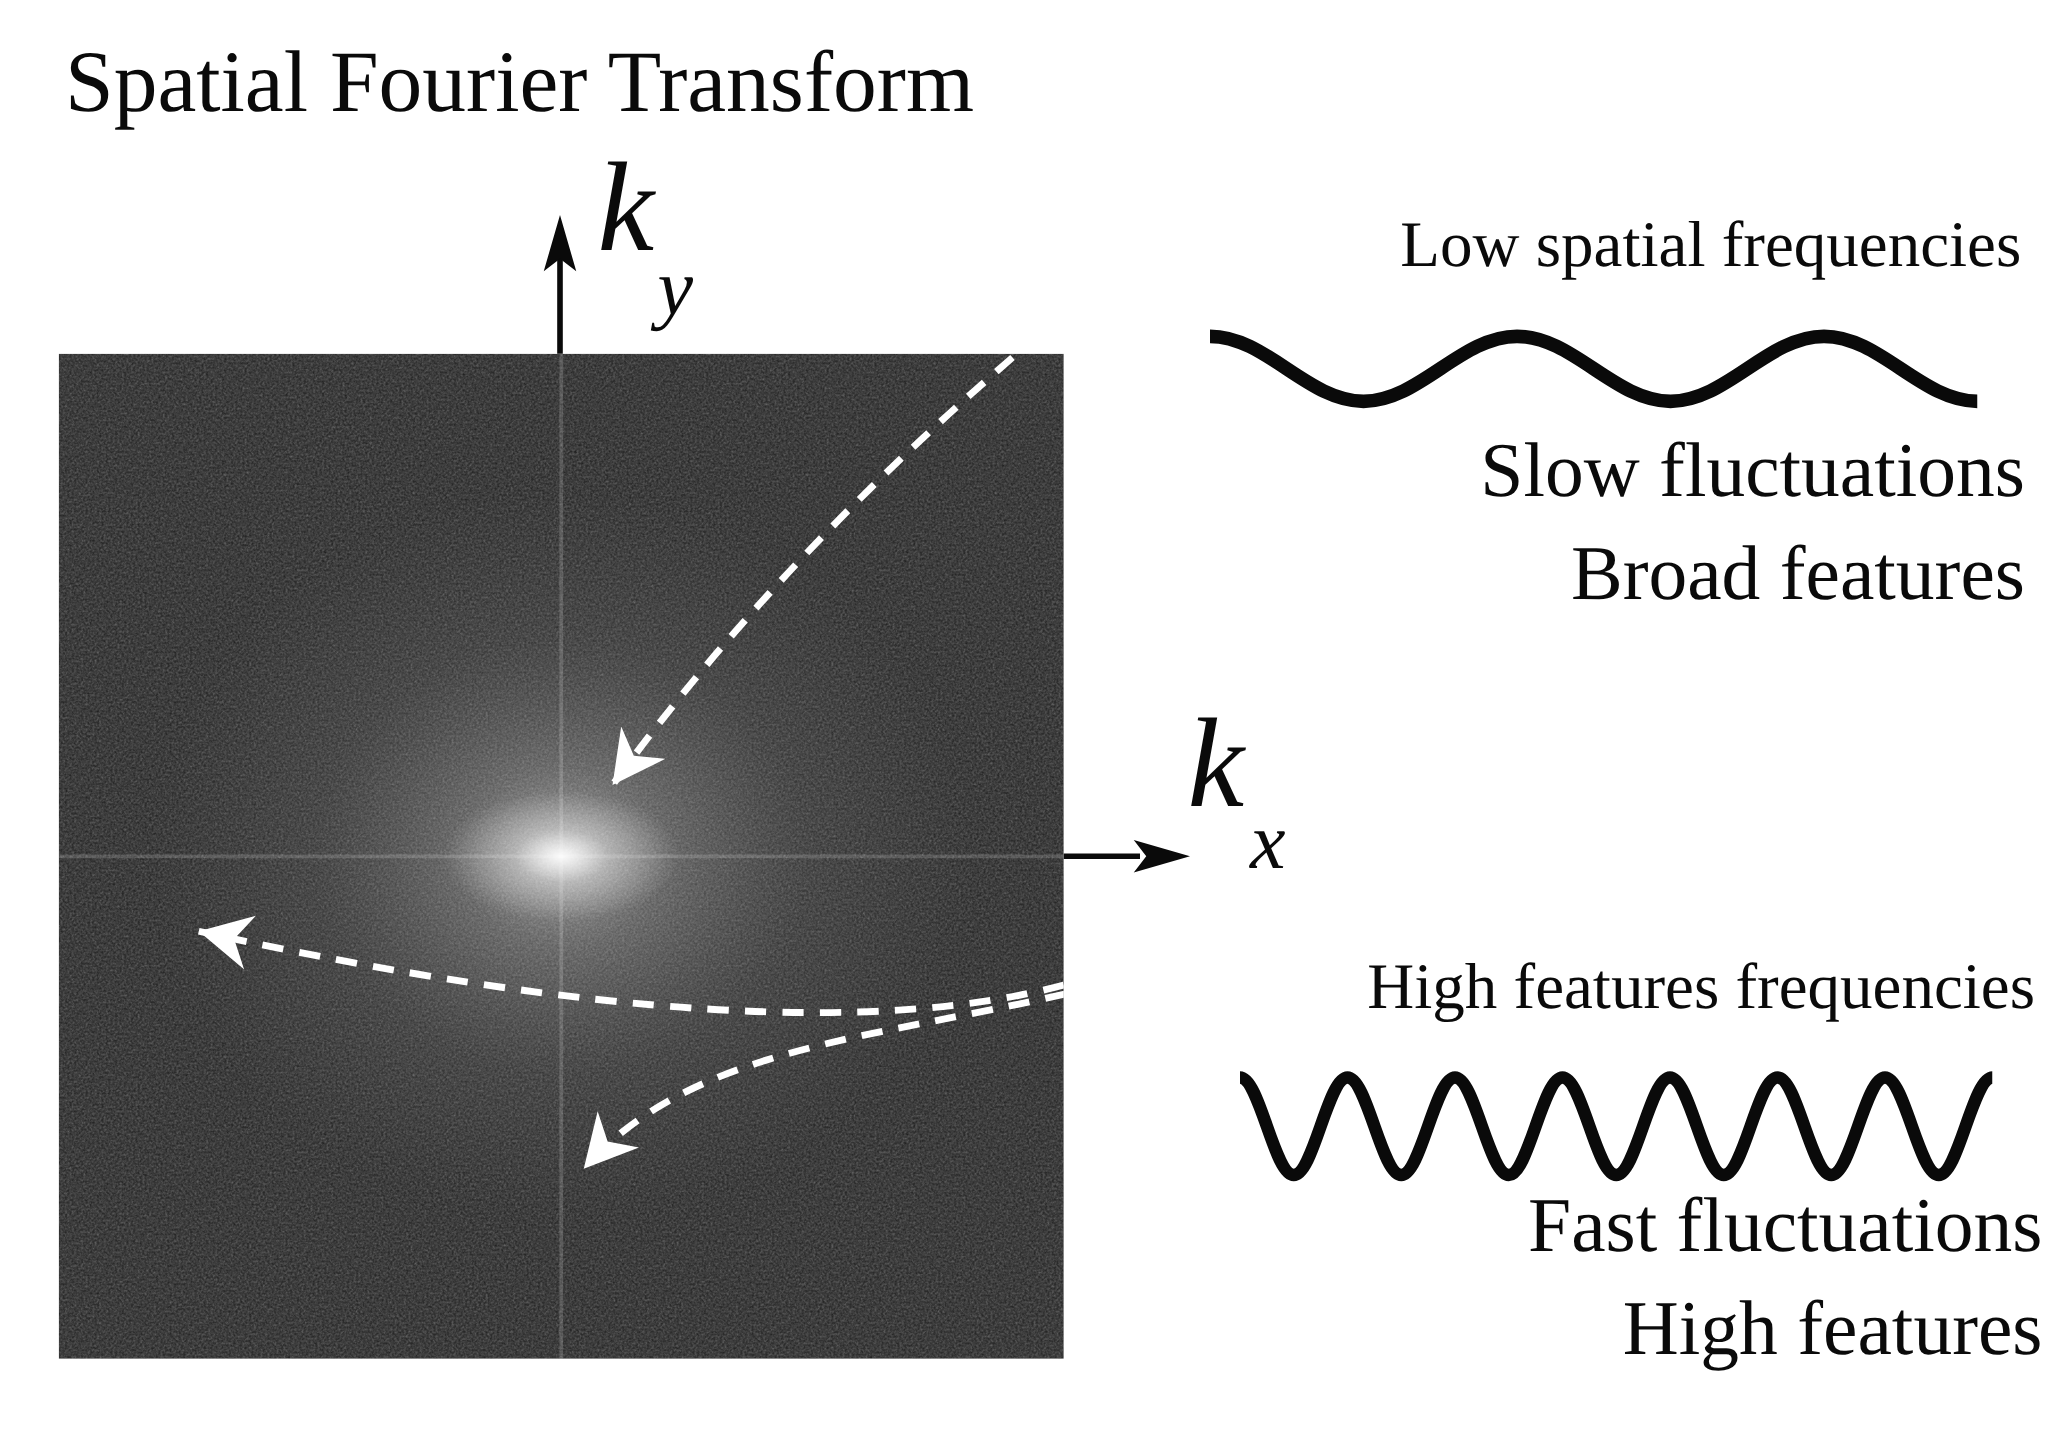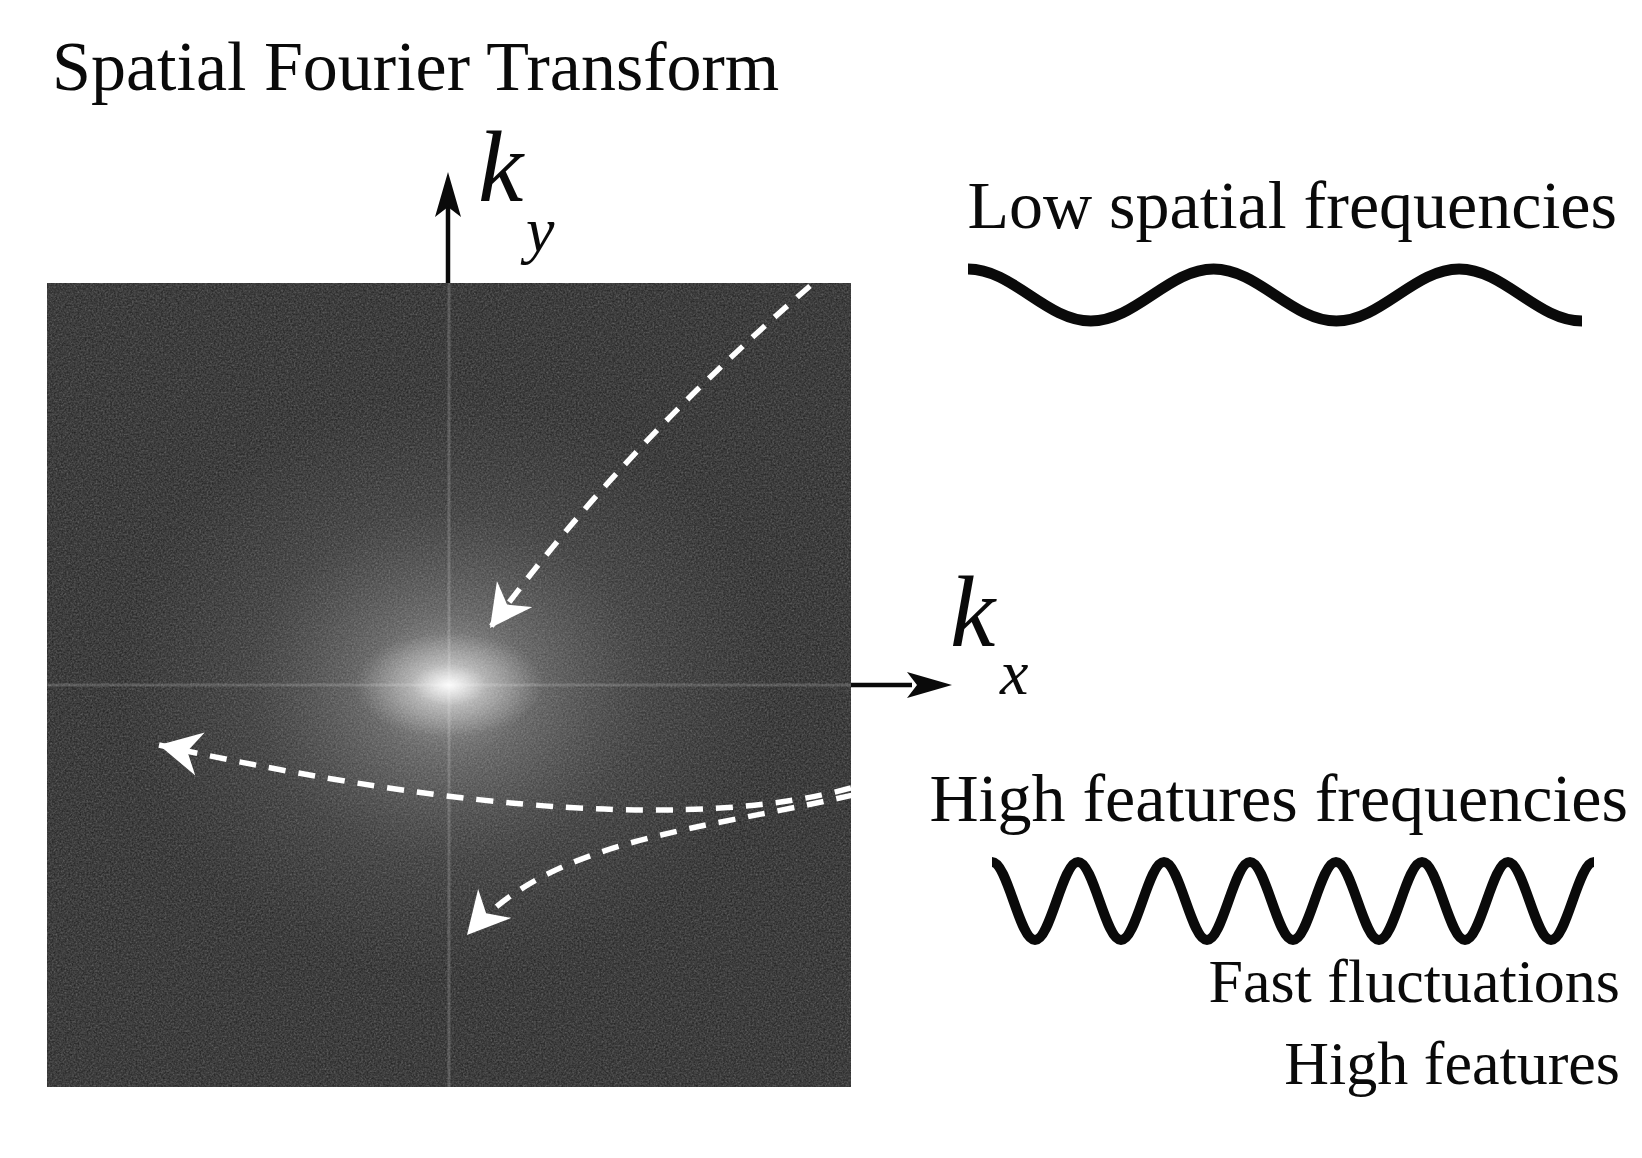--- a/index.html
+++ b/index.html
@@ -26,21 +26,21 @@
   .axis-k{
     position:absolute;font-style:italic;font-size:102px;line-height:1;
     color:#0a0a0a;
   }
   .axis-sub{
     position:absolute;font-style:italic;font-size:64px;line-height:1;
     color:#0a0a0a;
   }
   
   .freq-heading{
-    position:absolute;font-size:68px;line-height:1.05;color:#0a0a0a;
+    position:absolute;font-size:52px;line-height:1.05;color:#0a0a0a;
     white-space:nowrap;text-align:right;
   }
   .freq-captions{
     position:absolute;font-size:62px;line-height:82px;color:#0a0a0a;
     text-align:right;white-space:nowrap;
   }
   .wave{position:absolute;}
 </style>
 </head>
 <body>
@@ -97,25 +97,29 @@
 
   <span class="axis-k" style="left:950px;top:561px;">k</span>
   <span class="axis-sub" style="left:1000px;top:641px;">x</span>
 
   <div class="freq-heading" style="right:25px;top:170px;">Low spatial frequencies</div>
 
   <svg class="wave" style="left:968px;top:254px;" width="614" height="86" viewBox="0 0 614 86">
     <path d="M 0 15 C 44.7 15 78.1 67 122.8 67 C 167.5 67 200.9 15 245.6 15 C 290.3 15 323.7 67 368.4 67 C 413.1 67 446.5 15 491.2 15 C 535.9 15 569.3 67 614 67" fill="none" stroke="#0a0a0a" stroke-width="11"></path>
   </svg>
 
+  <div class="freq-captions" style="right:22px;top:336px;">
+    <div>Slow fluctuations</div>
+    <div>Broad features</div>
+  </div>
 
   <div class="freq-heading" style="right:14px;top:763px;">High features frequencies</div>
 
   <svg class="wave" style="left:992px;top:848px;" width="602" height="112" viewBox="0 0 602 112">
     <path d="M 0 14 C 15.7 14 27.3 92 43 92 C 58.7 92 70.3 14 86 14 C 101.7 14 113.3 92 129 92 C 144.7 92 156.3 14 172 14 C 187.7 14 199.3 92 215 92 C 230.7 92 242.3 14 258 14 C 273.7 14 285.3 92 301 92 C 316.7 92 328.3 14 344 14 C 359.7 14 371.3 92 387 92 C 402.7 92 414.3 14 430 14 C 445.7 14 457.3 92 473 92 C 488.7 92 500.3 14 516 14 C 531.7 14 543.3 92 559 92 C 574.7 92 586.3 14 602 14" fill="none" stroke="#0a0a0a" stroke-width="10"></path>
   </svg>
 
-  <div class="freq-captions" style="right:22px;top:940px;">
+  <div class="freq-captions" style="right:8px;top:940px;">
     <div>Fast fluctuations</div>
     <div>High features</div>
   </div>
 
 </div>
 
 </body></html>

